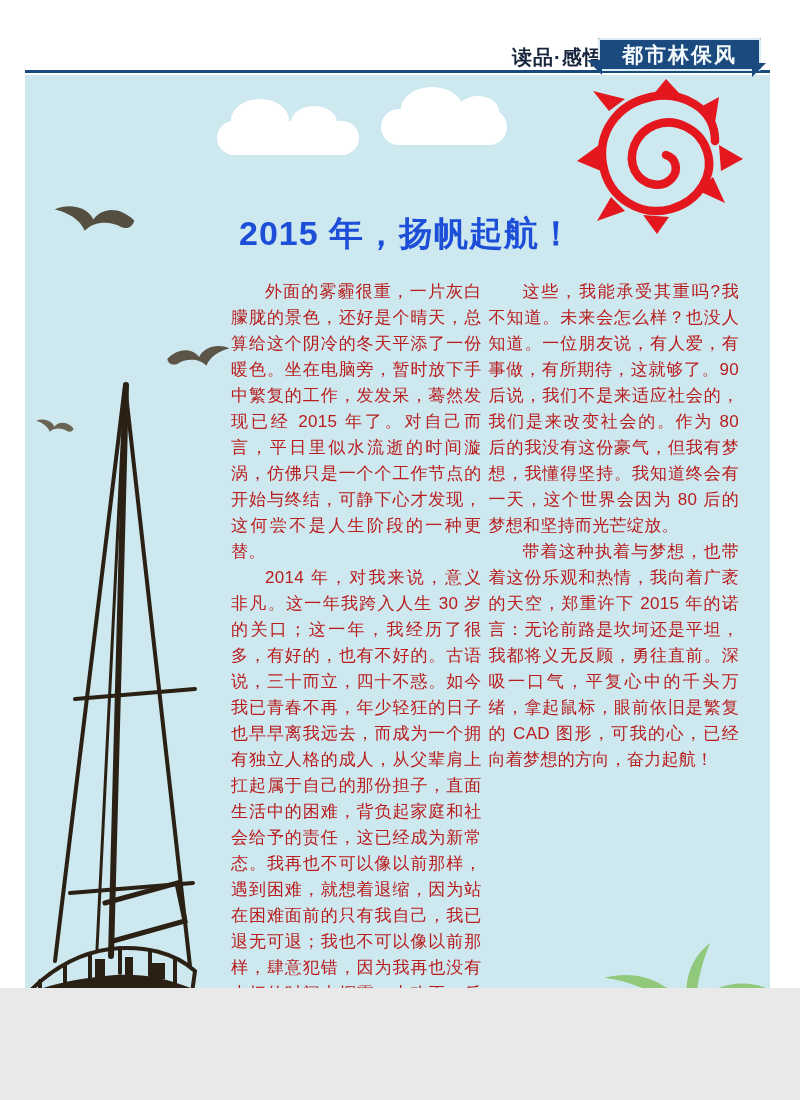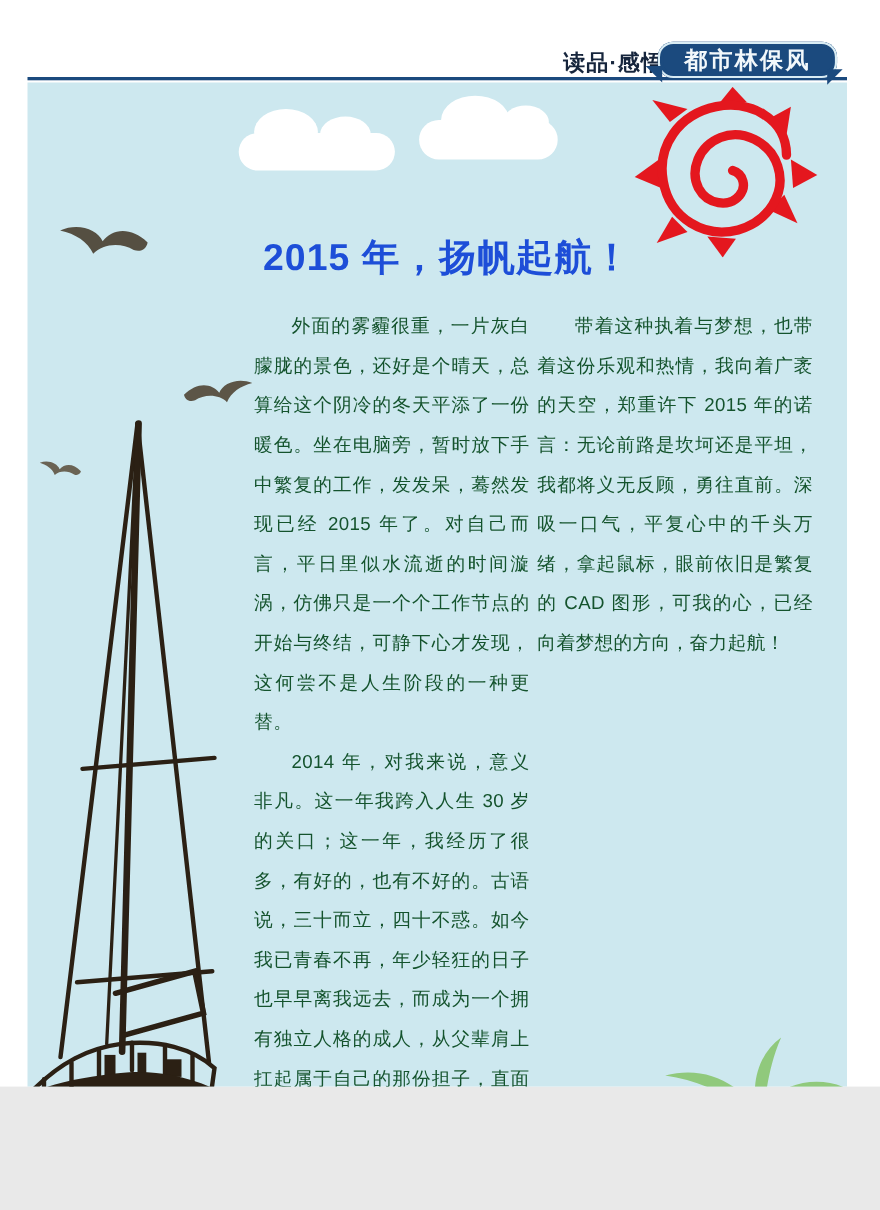--- a/index.html
+++ b/index.html
@@ -7,21 +7,21 @@
     position:relative; width:800px; height:988px; background:#ffffff;
     font-family:"Liberation Sans", sans-serif; overflow:hidden;padding-left:48px;
   }
   
   .section-label {
     position:absolute; top:44px; left:512px;
     font-size:20px; font-weight:bold; color:#16253c; letter-spacing:1px;
   }
   .masthead {
     position:absolute; top:38px; left:598px; width:163px; height:33px;
-    background:#1b4a7e; border-radius:14px;
+    background:#1b4a7e; border-radius:2px;
     box-shadow: inset 0 0 0 2px #d9ecf4, inset 0 0 0 5px #1b4a7e;
     display:flex; align-items:center; justify-content:center;
     color:#f2f8fb; font-weight:bold; font-size:21px; letter-spacing:2px;
     z-index:3;
   }
   .masthead::before {
     content:""; position:absolute; left:-11px; bottom:-4px;
     border-top:15px solid #1b4a7e; border-left:15px solid transparent;
   }
   .masthead::after {
@@ -61,21 +61,21 @@
     white-space:nowrap; z-index:2;
   }
   
   .columns {
     position:absolute; left:206px; top:204px; width:508px;
     display:flex; gap:7px; z-index:2;
   }
   .col { width:251px; }
   .col p {
     margin:0; text-indent:2em; text-align:justify; word-break:break-all;
-    font-size:17px; line-height:36px; color:#14532d; letter-spacing:0.3px;
+    font-size:17px; line-height:26px; color:#b91c1c; letter-spacing:0.3px;
   }
   .page-number {
     position:absolute; right:46px; bottom:18px; z-index:4;
     font-family:"Liberation Serif", serif; font-size:17px; color:#2c2c2c;
     letter-spacing:2px;
   }
   svg { display:block; width:100%; height:100%; }
 </style>
 </head>
 <body>
@@ -164,20 +164,21 @@
     </div>
 
     <h1 class="article-title">2015 年，扬帆起航！</h1>
 
     <div class="columns">
       <div class="col">
         <p>外面的雾霾很重，一片灰白朦胧的景色，还好是个晴天，总算给这个阴冷的冬天平添了一份暖色。坐在电脑旁，暂时放下手中繁复的工作，发发呆，蓦然发现已经 2015 年了。对自己而言，平日里似水流逝的时间漩涡，仿佛只是一个个工作节点的开始与终结，可静下心才发现，这何尝不是人生阶段的一种更替。</p>
         <p>2014 年，对我来说，意义非凡。这一年我跨入人生 30 岁的关口；这一年，我经历了很多，有好的，也有不好的。古语说，三十而立，四十不惑。如今我已青春不再，年少轻狂的日子也早早离我远去，而成为一个拥有独立人格的成人，从父辈肩上扛起属于自己的那份担子，直面生活中的困难，背负起家庭和社会给予的责任，这已经成为新常态。我再也不可以像以前那样，遇到困难，就想着退缩，因为站在困难面前的只有我自己，我已退无可退；我也不可以像以前那样，肆意犯错，因为我再也没有大把的时间去挥霍，去改正，反而要立即为所犯的过错承担后果。而这还远远不够，还要有前进，或是事业上，或是人生征途中，开辟出一条最适合自己的新道路，实现自己的人生价值，成为这条道路上的引领者和不惑者，这才是而立的诠释。</p>
       </div>
       <div class="col">
+        <p>这些，我能承受其重吗?我不知道。未来会怎么样？也没人知道。一位朋友说，有人爱，有事做，有所期待，这就够了。90 后说，我们不是来适应社会的，我们是来改变社会的。作为 80 后的我没有这份豪气，但我有梦想，我懂得坚持。我知道终会有一天，这个世界会因为 80 后的梦想和坚持而光芒绽放。</p>
         <p>带着这种执着与梦想，也带着这份乐观和热情，我向着广袤的天空，郑重许下 2015 年的诺言：无论前路是坎坷还是平坦，我都将义无反顾，勇往直前。深吸一口气，平复心中的千头万绪，拿起鼠标，眼前依旧是繁复的 CAD 图形，可我的心，已经向着梦想的方向，奋力起航！</p>
 
       </div>
     </div>
 
     <div class="page-number">– 23 –</div>
 
   </div>
 </div>
 

